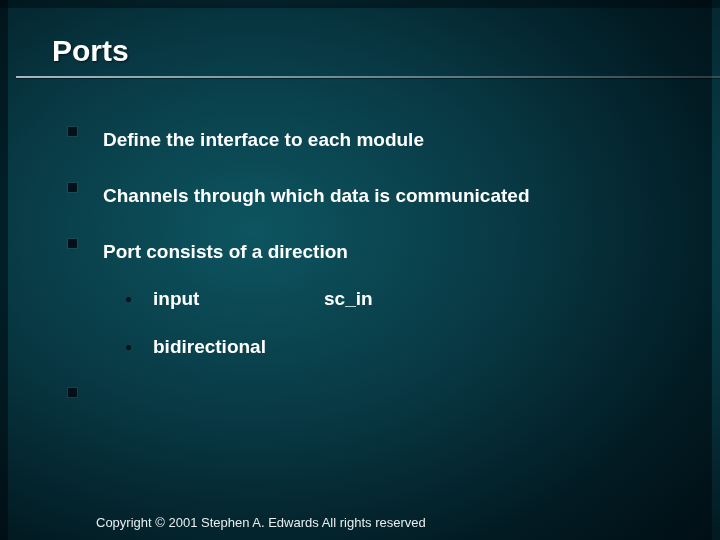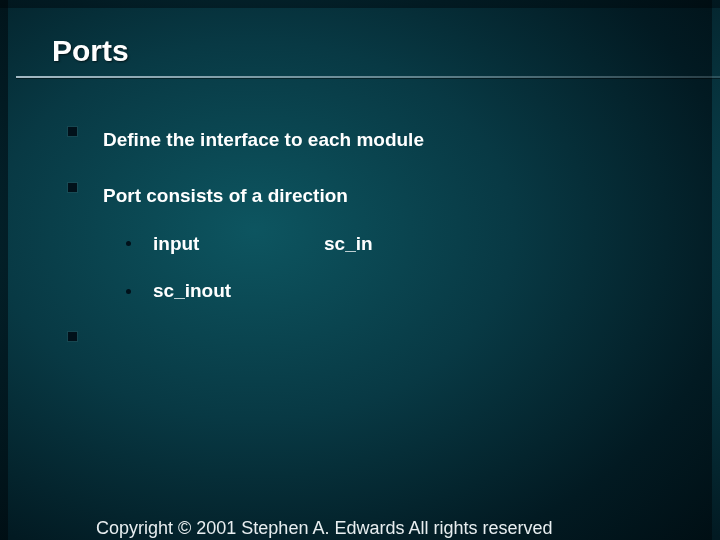--- a/index.html
+++ b/index.html
@@ -61,55 +61,59 @@
     margin-top: 9px;
     margin-right: 14px;
     flex-shrink: 0;
   }
   .col-left {
     width: 155px;
     display: inline-block;
   }
   .footer {
     position: absolute;
-    bottom: 9px;
+    bottom: 18px;
     left: 72px;
-    font-size: 18px;
+    font-size: 13px;
     font-weight: normal;
     color: #e8eef0;
   }
 </style>
 </head>
 <body>
 
 <div class="title">Ports</div>
 <div class="title-underline"></div>
 
 <div class="content">
 
   <div class="bullet-row">
     <div class="square-bullet"></div>
     <div>Define the interface to each module</div>
   </div>
 
+  <div class="bullet-row">
+    <div class="square-bullet"></div>
+    <div>Channels through which data is communicated</div>
+  </div>
 
   <div class="bullet-row" style="margin-bottom:6px;">
     <div class="square-bullet"></div>
     <div>Port consists of a direction</div>
   </div>
 
   <div class="sub-list">
     <div class="sub-row">
       <div class="dot-bullet"></div>
       <span class="col-left">input</span>
       <span>sc_in</span>
     </div>
     <div class="sub-row">
       <div class="dot-bullet"></div>
-      <span>sc_inout</span>
+      <span class="col-left">bidirectional</span>
     </div>
   </div>
 
   <div class="bullet-row">
     <div class="square-bullet"></div>
   </div>
 
 </div>
 
 <div class="footer">Copyright © 2001 Stephen A. Edwards  All rights reserved</div>

